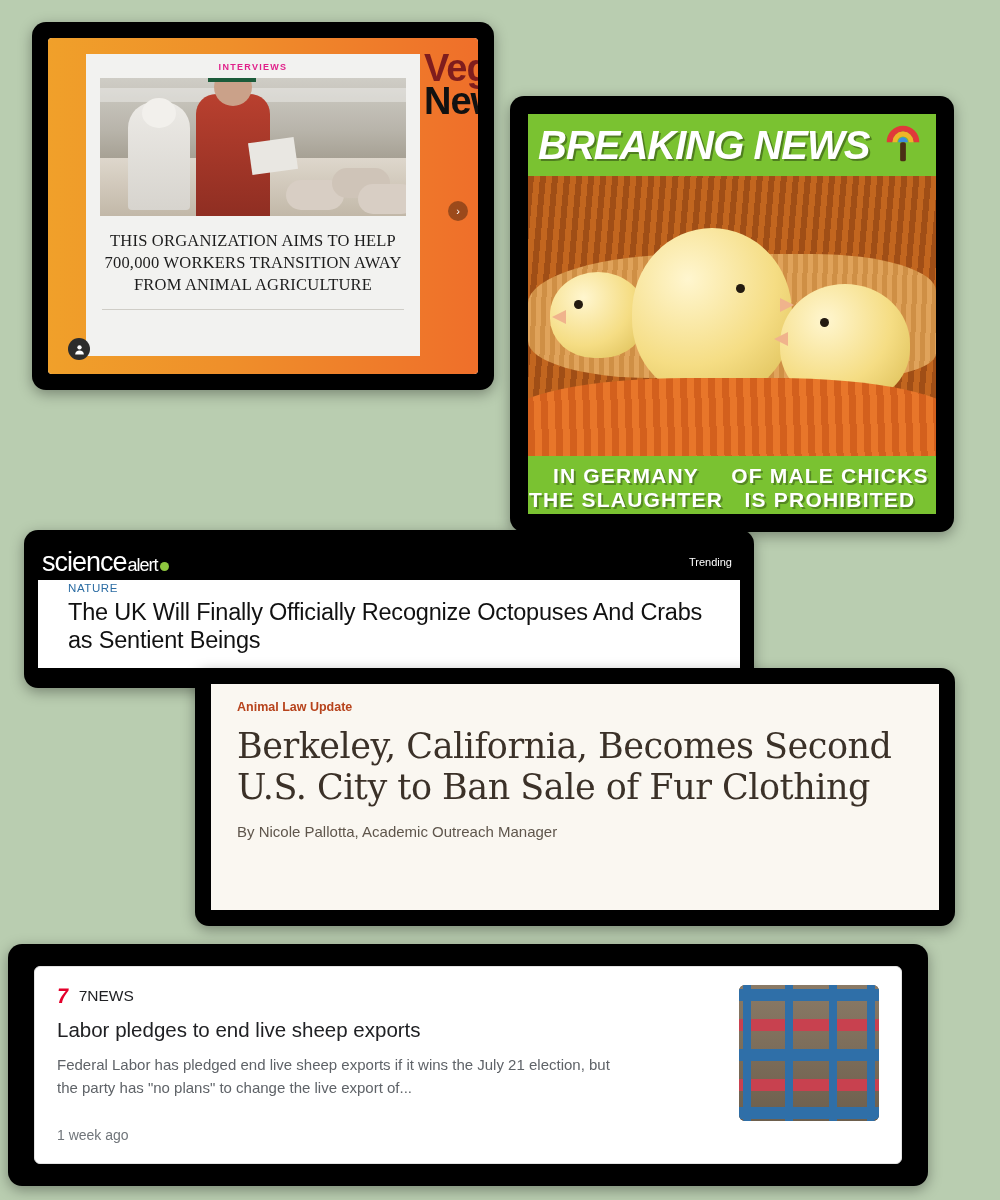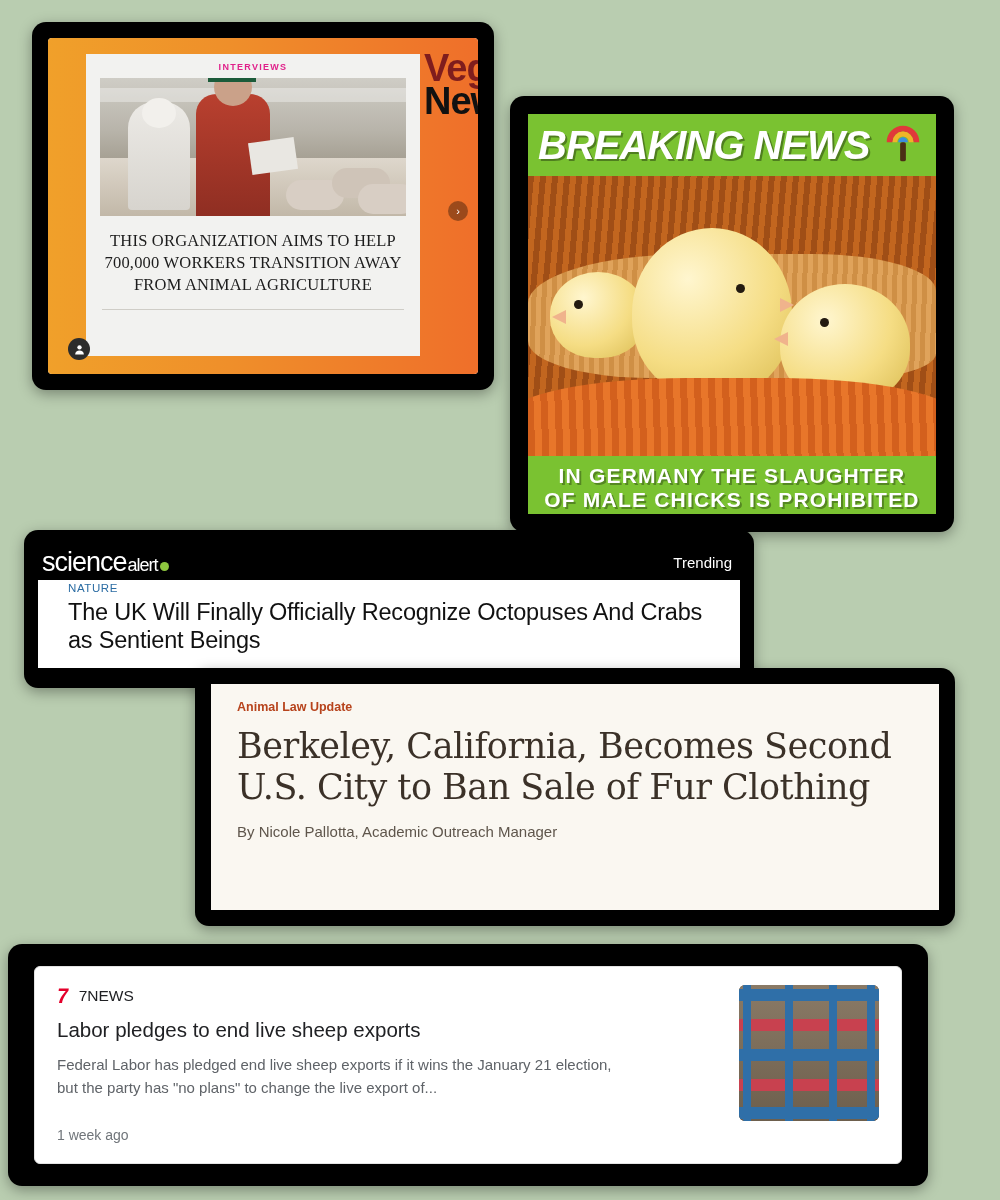--- a/index.html
+++ b/index.html
@@ -269,21 +269,20 @@
     width: 0; height: 0;
     border-top: 7px solid transparent;
     border-bottom: 7px solid transparent;
     border-right: 14px solid #f0b38c;
   }
   .bn-caption {
     position: relative;
     background: #7ac231;
     height: 64px;
     display: flex;
-    flex-direction: column;
     justify-content: center;
     align-items: center;
     color: #ffffff;
     font-family: "Liberation Sans", sans-serif;
     font-weight: bold;
     font-size: 21px;
     line-height: 1.12;
     letter-spacing: 1.2px;
     text-align: center;
     text-shadow: 2px 2px 0 rgba(0,0,0,0.3);
@@ -318,21 +317,21 @@
   }
   .sa-logo .dot {
     display:inline-block;
     width: 9px; height: 9px;
     border-radius: 50%;
     background: #8ec63f;
     margin-left: 2px;
   }
   .sa-trending {
     color: #ffffff;
-    font-size: 15px;
+    font-size: 11px;
   }
   #card-science .sa-body {
     background: #ffffff;
     height: 88px;
     padding: 2px 14px 0 30px;
     box-sizing: border-box;
   }
   .sa-kicker {
     color: #2b6ca3;
     font-size: 11.5px;
@@ -561,21 +560,21 @@
     </div>
   </div>
 
   <div class="card" id="card-7news">
     <div class="inner">
       <div class="sn-brandrow">
         <span class="sn-seven">7</span>
         <span class="sn-brand">7NEWS</span>
       </div>
       <div class="sn-title">Labor pledges to end live sheep exports</div>
-      <div class="sn-desc">Federal Labor has pledged end live sheep exports if it wins the January 21 election, but the party has "no plans" to change the live export of...</div>
+      <div class="sn-desc">Federal Labor has pledged end live sheep exports if it wins the July 21 election, but the party has "no plans" to change the live export of...</div>
       <div class="sn-time">1 week ago</div>
       <div class="sn-thumb">
         <div class="bg"></div>
         <div class="rail blue" style="top:4px;"></div>
         <div class="rail red" style="top:34px;"></div>
         <div class="rail blue" style="top:64px;"></div>
         <div class="rail red" style="top:94px;"></div>
         <div class="rail blue" style="top:122px;"></div>
         <div class="post" style="left:4px;"></div>
         <div class="post" style="left:46px;"></div>

